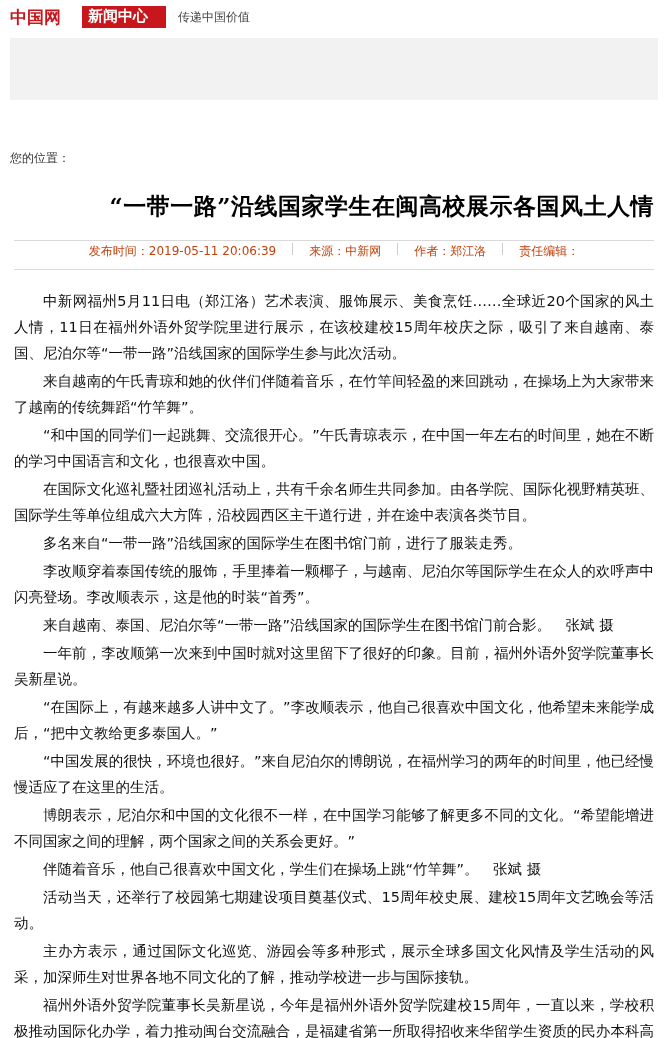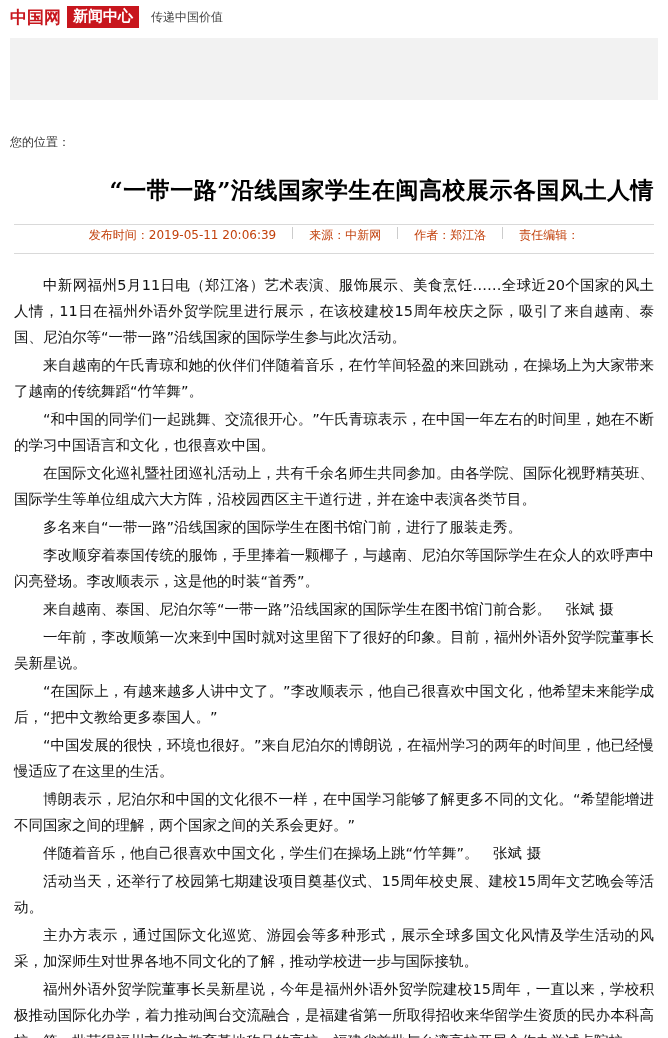--- a/index.html
+++ b/index.html
@@ -32,41 +32,41 @@
     font-weight: bold;
     color: #c8161d;
     letter-spacing: 0px;
     font-family: "DejaVu Sans", "Liberation Sans", sans-serif;
   }
   .logo-news {
     background: #c8161d;
     color: #ffffff;
     font-size: 15px;
     font-weight: bold;
-    padding: 2px 6px 3px 6px;
-    margin-left: 6px;
+    padding: 2px 18px 3px 6px;
+    margin-left: 21px;
     line-height: 1.1;
     font-family: "DejaVu Sans", "Liberation Sans", sans-serif;
   }
   .logo-slogan {
     font-size: 12px;
     color: #444444;
     margin-left: 12px;
     font-family: "DejaVu Sans", "Liberation Sans", sans-serif;
   }
 
   .banner {
     margin: 4px 10px 0 10px;
     height: 62px;
     background: #f2f2f2;
   }
 
   
   .location {
-    margin: 34px 10px 0 10px;
+    margin: 50px 10px 0 10px;
     font-size: 12px;
     color: #333333;
     font-family: "DejaVu Sans", "Liberation Sans", sans-serif;
   }
 
   
   .article {
     margin: 10px 14px 0 14px;
   }
   h1.title {

